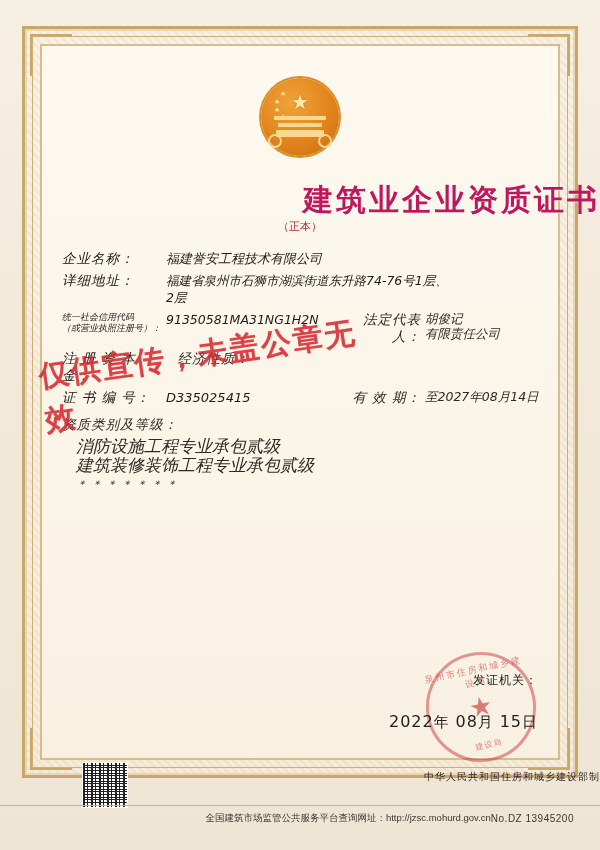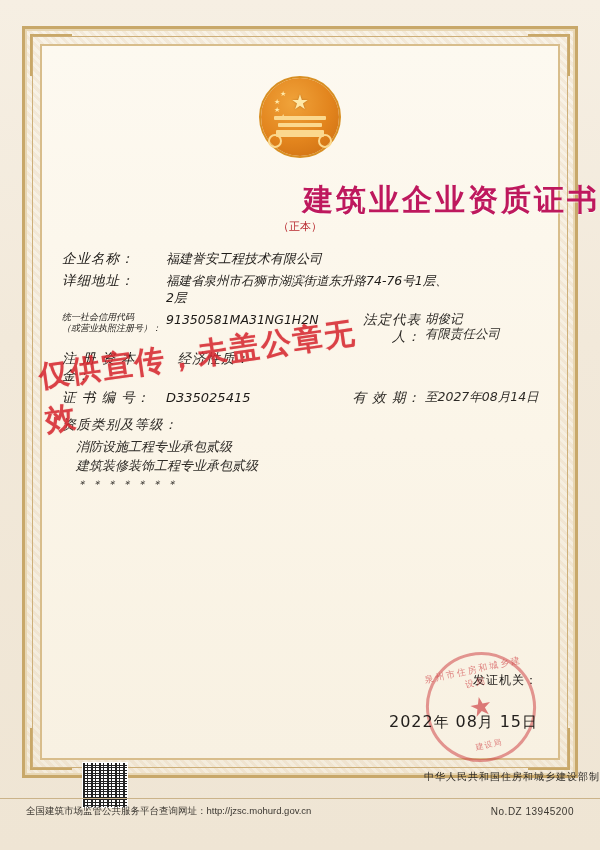--- a/index.html
+++ b/index.html
@@ -217,21 +217,21 @@
     line-height: 15px;
   }
 
   .qual-head {
     margin-top: 10px;
     letter-spacing: 1px;
   }
   .qual-list {
     margin-top: 3px;
     padding-left: 14px;
-    font-size: 13px;
+    font-size: 17px;
     line-height: 19px;
   }
   .stars {
     padding-left: 14px;
     letter-spacing: 4px;
     font-size: 11px;
     color: #3a3631;
     margin-top: 2px;
   }
 
@@ -333,26 +333,26 @@
       #ffffff;
     background-size: 8px 8px, 8px 8px, 100% 100%;
     border: 1px solid #fff;
     filter: contrast(1.1);
   }
 
   
   .footer {
     position: absolute;
     left: 0; right: 0;
-    bottom: 26px;
+    bottom: 19px;
     height: 26px;
     border-top: 1px solid #cbb389;
     display: flex;
     align-items: center;
-    justify-content: space-between;
+    justify-content: flex-end;
     padding: 0 26px;
     font-size: 9.5px;
     color: #3b3731;
     box-sizing: border-box;
   }
   .footer .right { font-size: 10px; letter-spacing: .5px; }
 </style>
 </head>
 <body>
 

